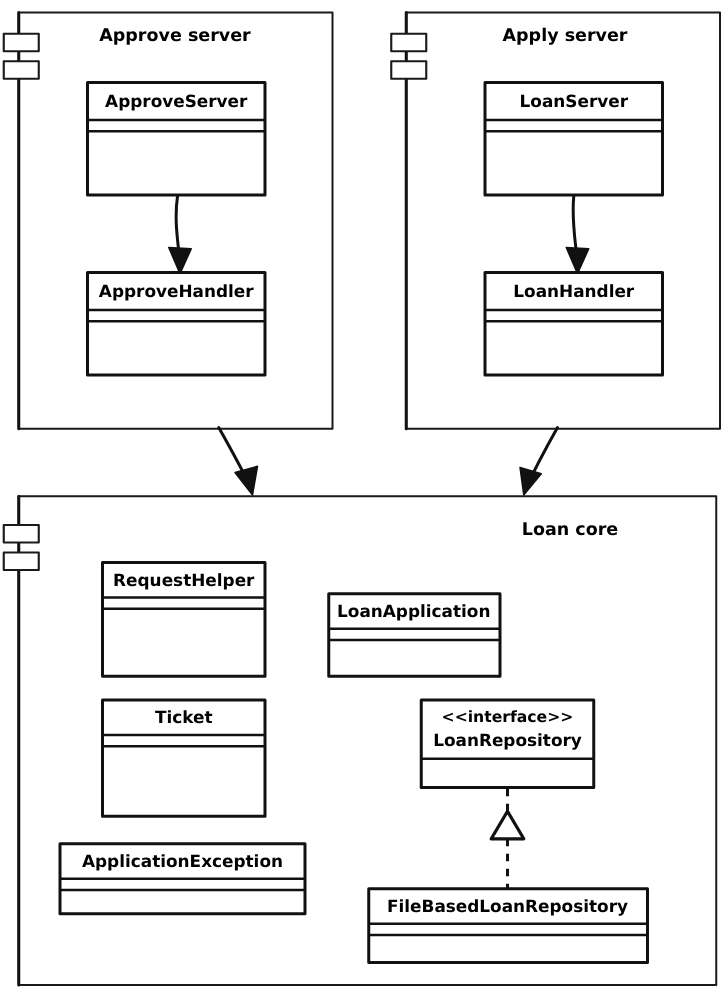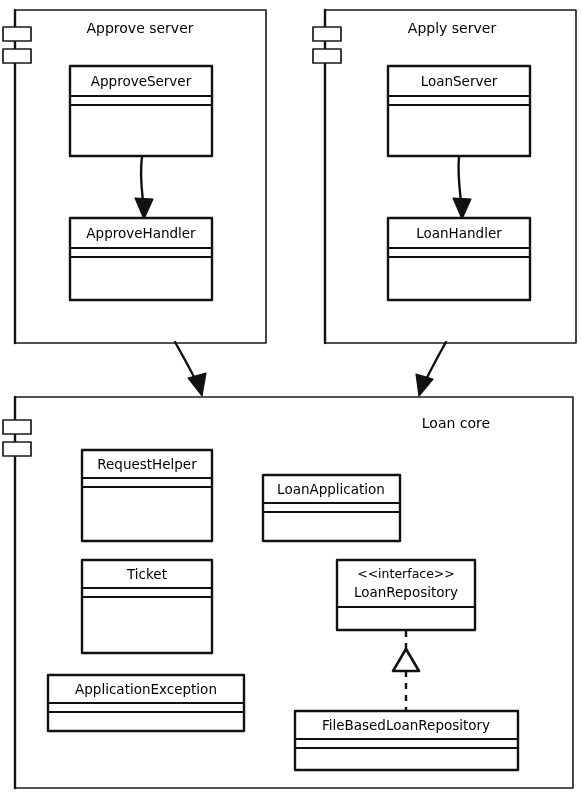--- a/index.html
+++ b/index.html
@@ -10,20 +10,21 @@
   }
   body {
     font-family: "DejaVu Sans", sans-serif;
   }
   #diagram-root {
     position: relative;
     width: 581px;
     height: 796px;
     background: #ffffff;
     overflow: hidden;
+    font-weight: bold;
   }
   #diagram-svg {
     position: absolute;
     left: 0;
     top: 0;
     width: 581px;
     height: 796px;
   }
   .pkg-label, .cls-label {
     fill: #000000;

